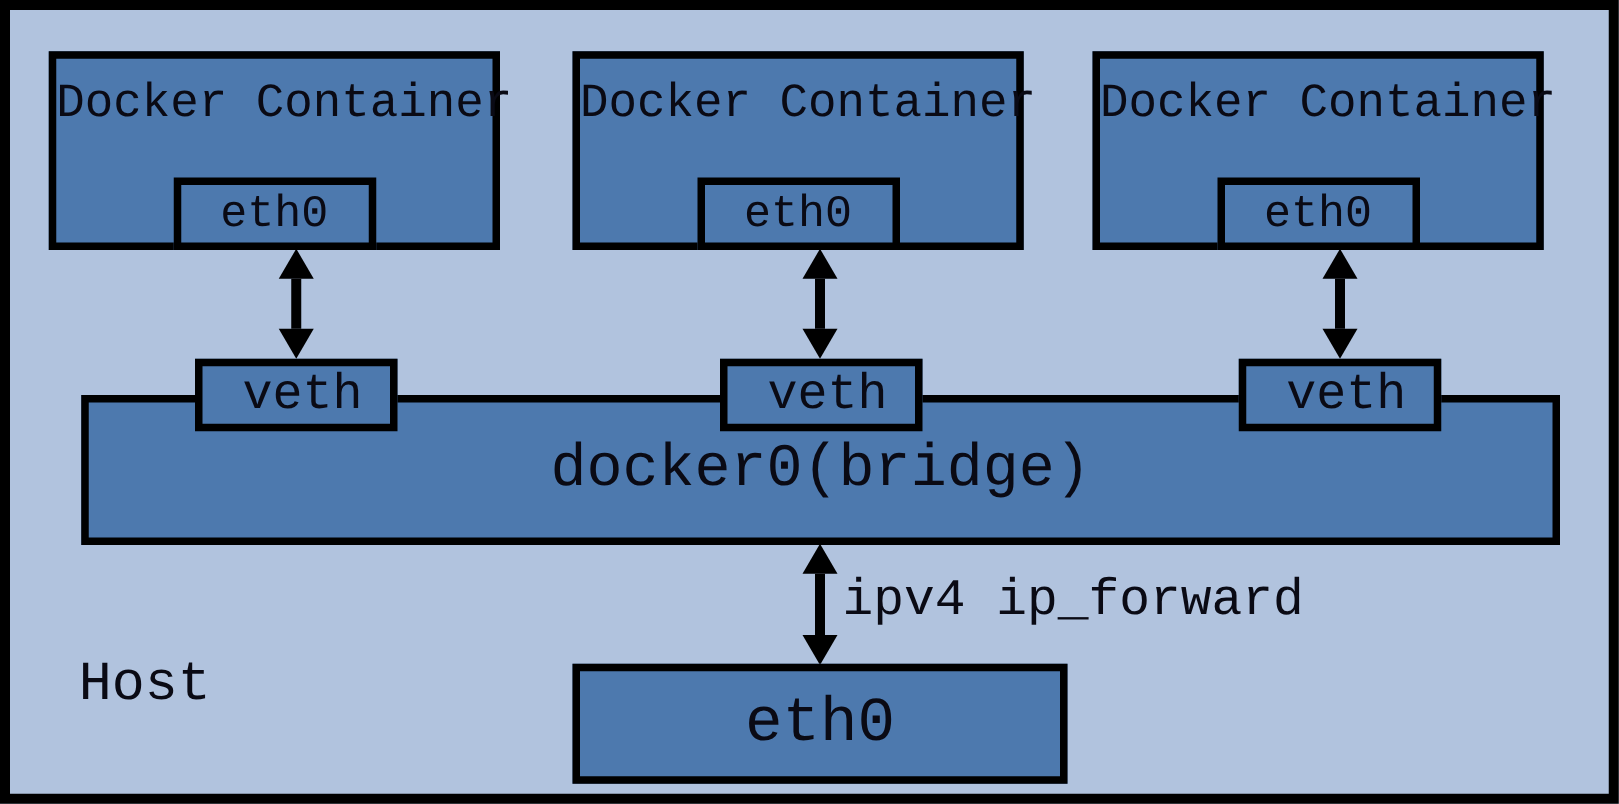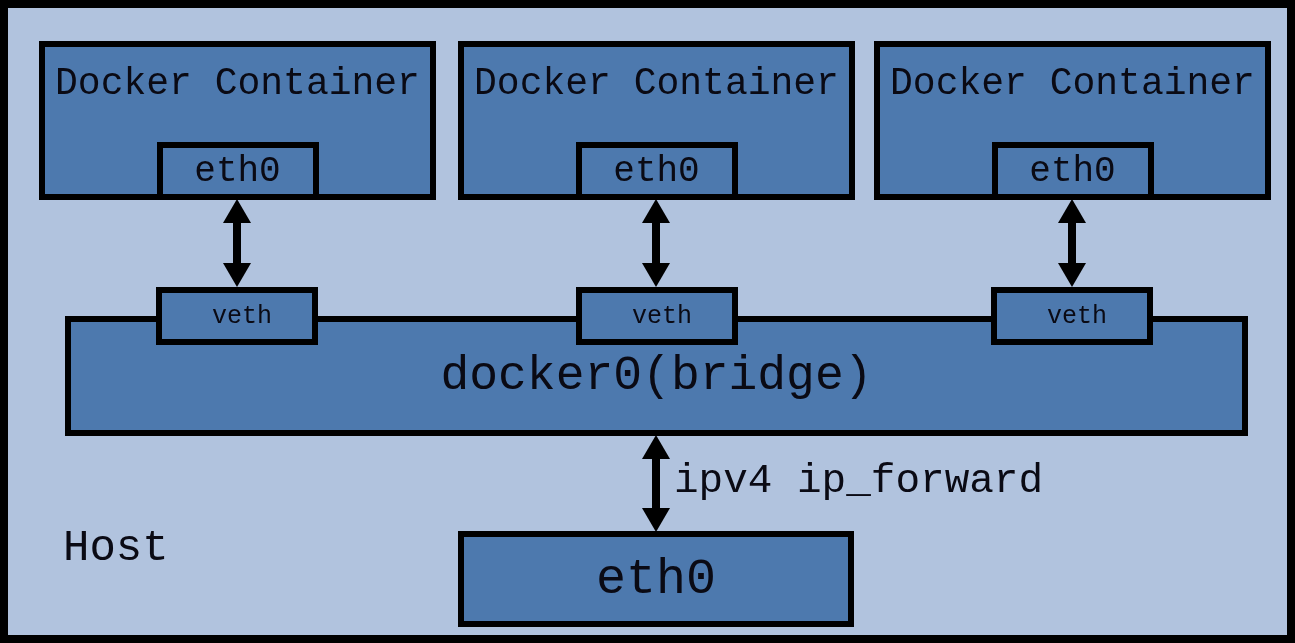--- a/index.html
+++ b/index.html
@@ -23,21 +23,21 @@
     overflow: hidden;
   }
   .box {
     position: absolute;
     background: var(--fill);
     border: 6px solid var(--line);
   }
   .container-box {
     top: 33px;
     height: 159px;
-    width: 397px;
+    width: 361px;
     z-index: 1;
   }
   .container-box.c1 { left: 31px; }
   .container-box.c2 { left: 450px; }
   .container-box.c3 { left: 866px; }
   .container-title {
     margin-top: 16px;
     text-align: center;
     font-size: 38px;
     line-height: 1.1;
@@ -60,21 +60,21 @@
     z-index: 3;
   }
   .veth-box {
     position: absolute;
     top: 279px;
     width: 162px;
     height: 58px;
     display: flex;
     align-items: center;
     justify-content: center;
-    font-size: 25px;
+    font-size: 40px;
     z-index: 3;
     padding-left: 10px;
   }
   .veth-box.v1 { left: 148px; }
   .veth-box.v2 { left: 568px; }
   .veth-box.v3 { left: 983px; }
   .bridge-box {
     left: 57px;
     top: 308px;
     width: 1183px;

